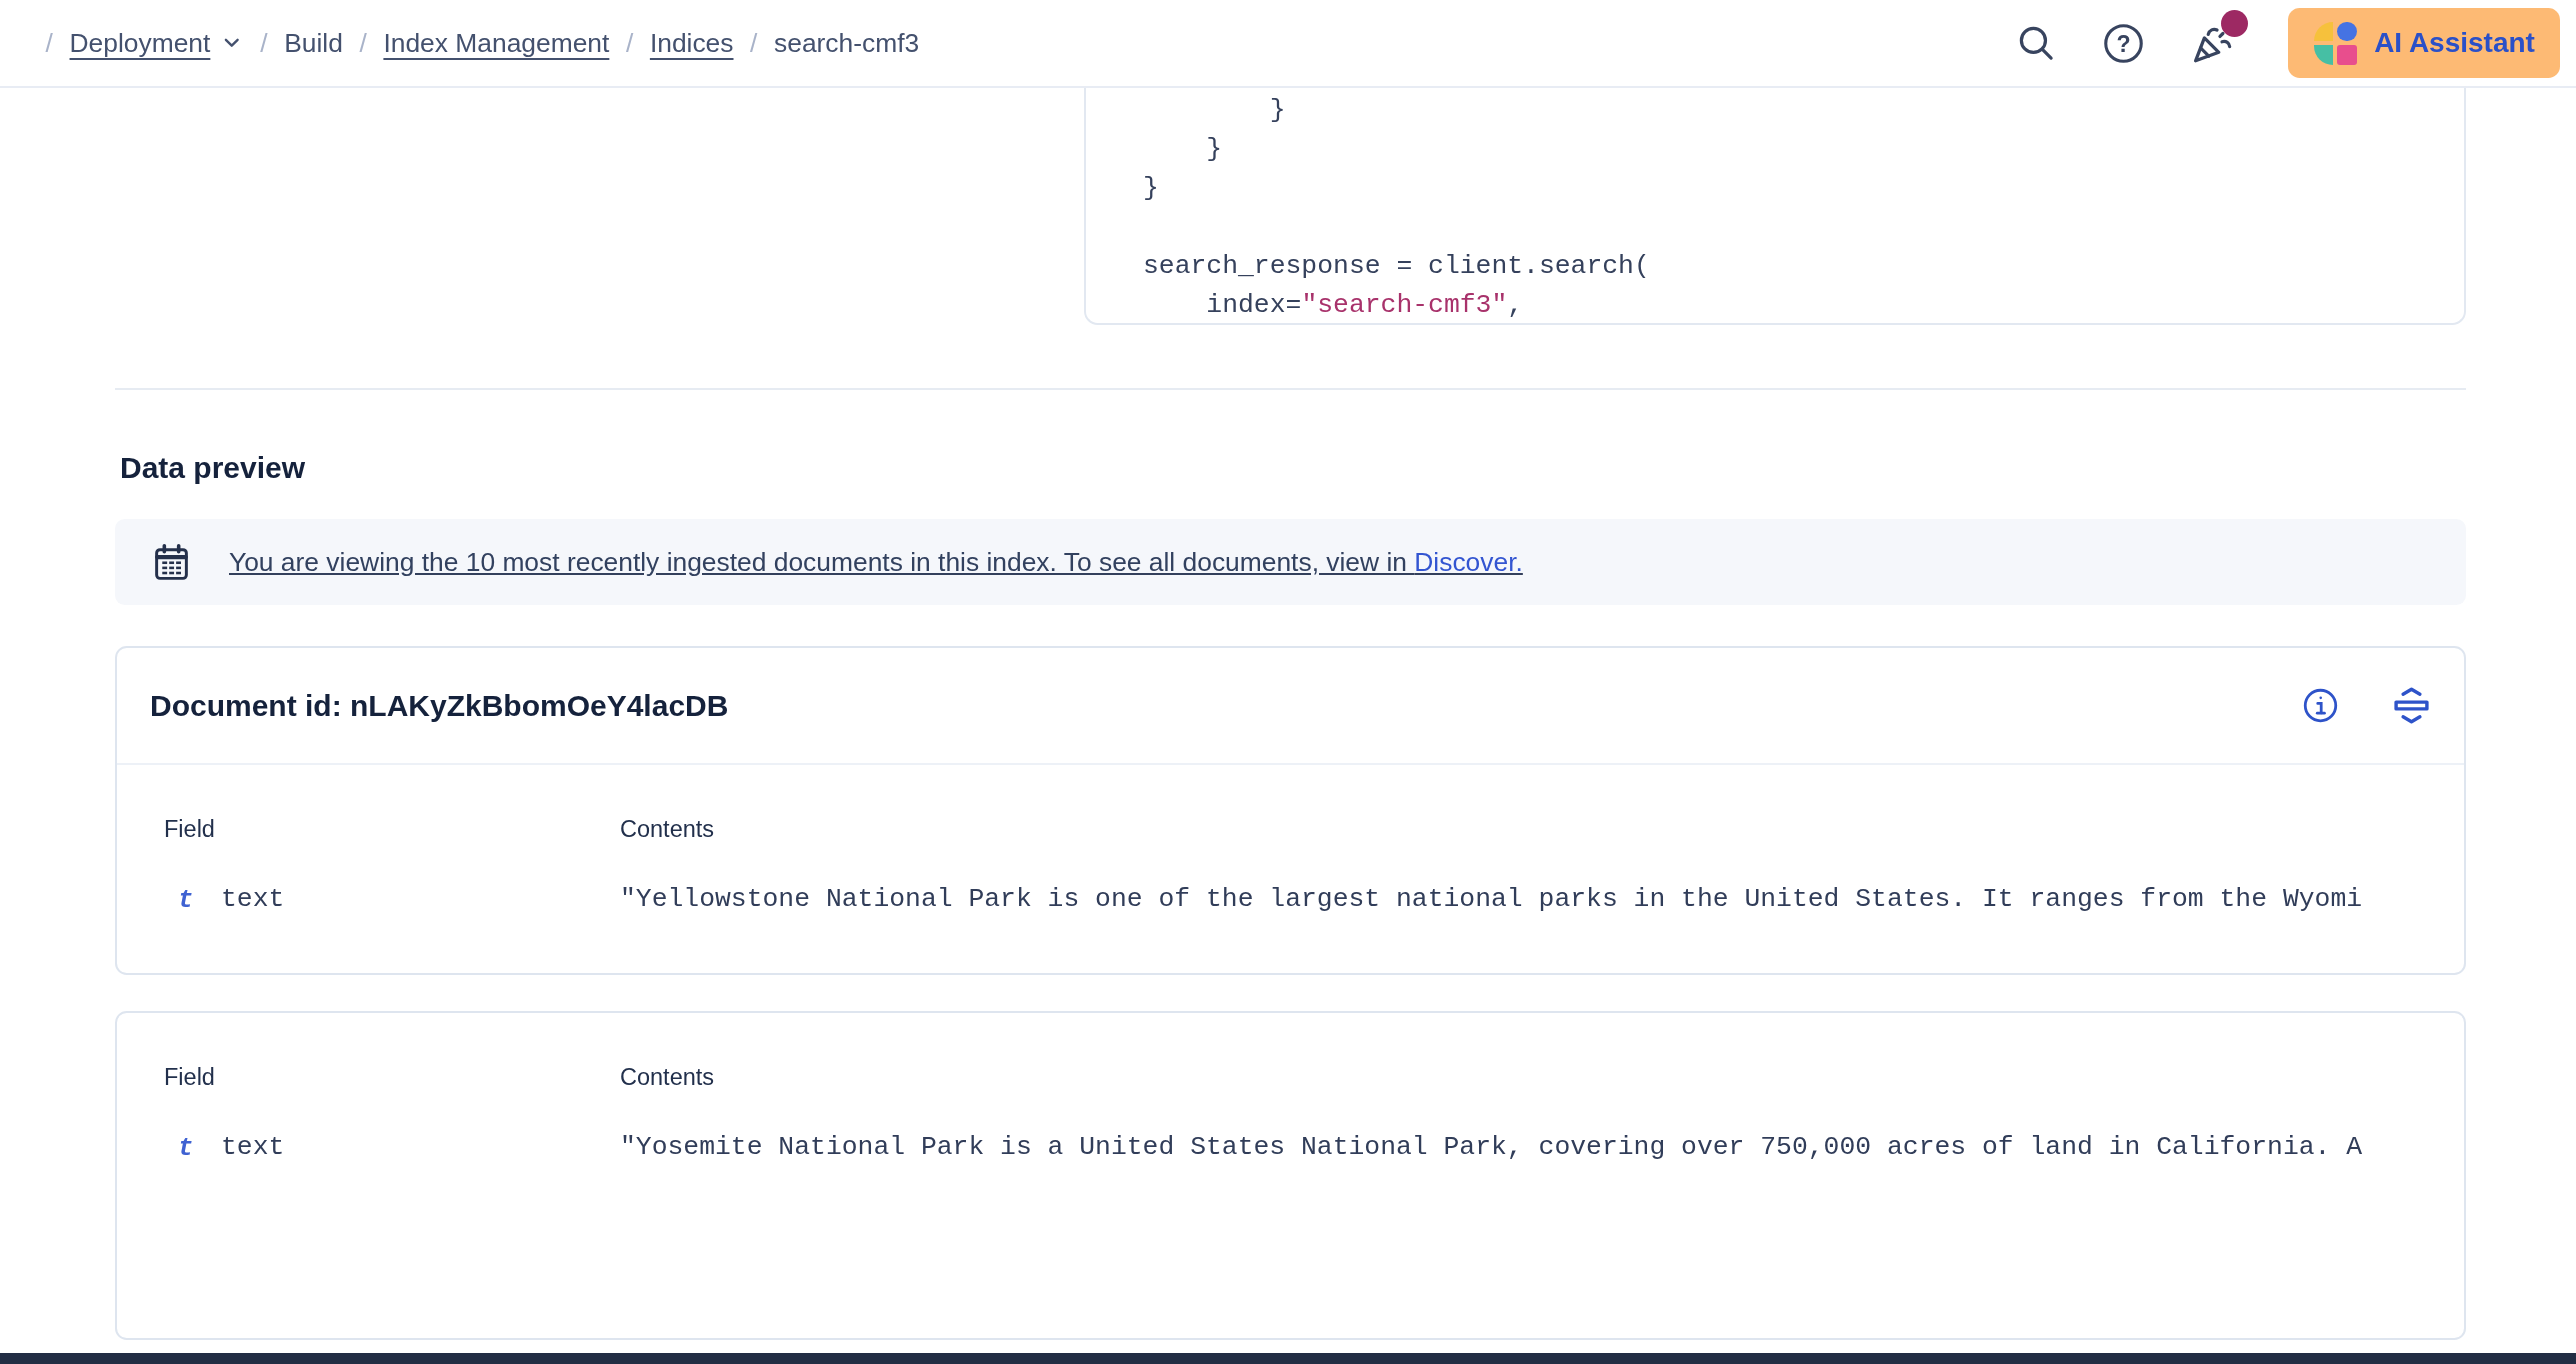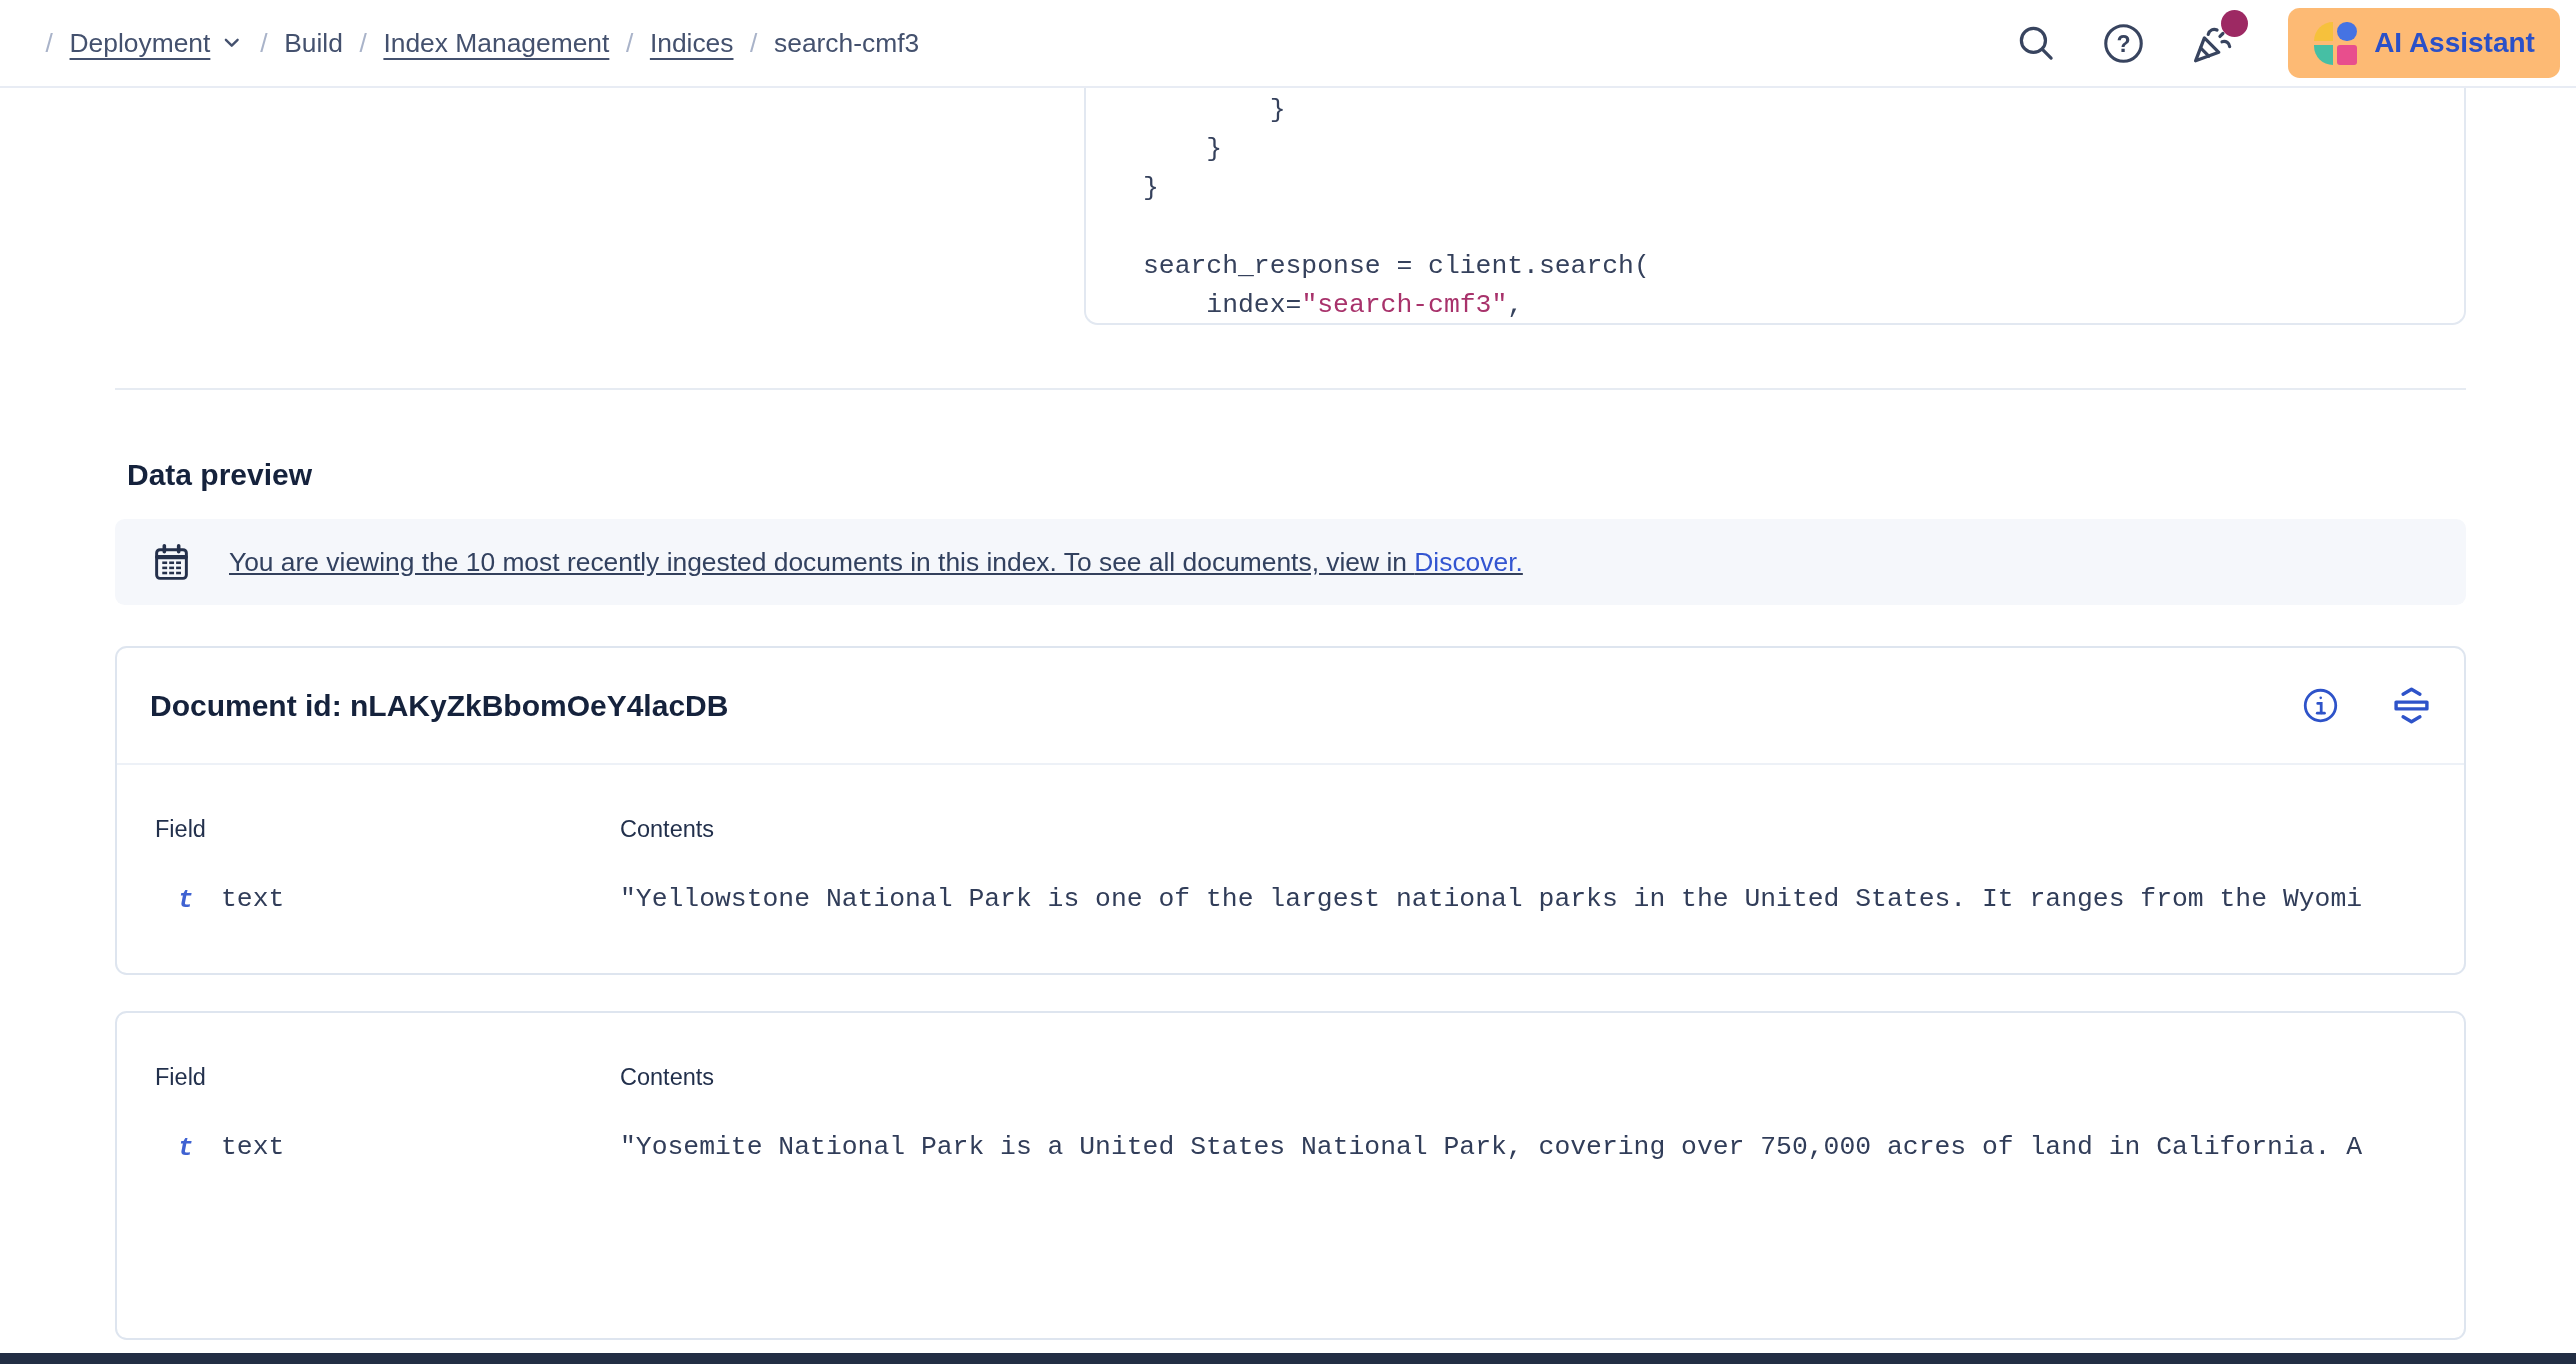--- a/index.html
+++ b/index.html
@@ -35,39 +35,39 @@
   .code-panel{
     position:absolute;left:1084px;top:88px;width:1382px;height:237px;box-sizing:border-box;
     background:#fff;border:2px solid #e2e8f1;border-top:none;border-radius:0 0 13.7px 13.7px;
     padding:2.9px 0 0 57px;overflow:hidden;
     font-family:"Liberation Mono",monospace;font-size:26.4px;line-height:39px;color:#35415c;white-space:pre;
   }
   .code-line{height:39px;}
   .seg-string{color:#a8326b;}
   
   .section-divider{position:absolute;left:115px;top:388px;width:2351px;height:2px;background:#e6ebf2;}
-  .section-title{position:absolute;left:115px;top:446px;margin:12px;font-size:30px;font-weight:700;color:#15223c;}
+  .section-title{position:absolute;left:115px;top:446px;margin:5px;font-size:30px;font-weight:700;color:#15223c;}
   .callout{
     position:absolute;left:115px;top:519px;width:2351px;height:86px;border-radius:9.8px;background:#f5f7fb;
     display:flex;align-items:center;box-sizing:border-box;padding:0 29px 0 36px;text-decoration:underline;
   }
   .callout-text{margin-left:37px;font-size:26.4px;color:#32415f;}
   .discover-link{color:#3355d1;font-weight:500;text-decoration:none;cursor:pointer;}
   
   .doc-card{
     position:absolute;left:115px;width:2351px;height:329px;box-sizing:border-box;
     background:#fff;border:2px solid #dee5ef;border-radius:11.7px;
   }
   .doc-card-header{height:115px;border-bottom:2px solid #edf1f7;display:flex;align-items:center;padding:0 31px 0 33px;gap:43px;}
   .doc-title{margin:0;font-size:30px;font-weight:700;color:#15223c;}
   .doc-actions{margin-left:auto;display:flex;align-items:center;gap:51px;}
   .icon-btn{background:none;border:none;padding:0;cursor:pointer;display:flex;align-items:center;}
   .doc-body{position:relative;height:209px;}
   .col-head{position:absolute;top:51px;font-size:23.5px;font-weight:500;color:#22304c;}
-  .field-col{left:38px;text-align:right;}
+  .field-col{left:47px;text-align:right;}
   .contents-col{left:503px;}
   .row-field-token{
     position:absolute;top:121px;left:61px;font-family:"Liberation Mono",monospace;
     font-style:italic;font-weight:700;font-size:25.4px;color:#3f62d2;
   }
   .row-field-name{position:absolute;top:119px;left:104px;font-family:"Liberation Mono",monospace;font-size:26.4px;color:#313d59;}
   .row-contents{
     position:absolute;top:119px;left:503px;right:5.9px;overflow:hidden;white-space:pre;
     font-family:"Liberation Mono",monospace;font-size:26.4px;color:#313d59;
   }

